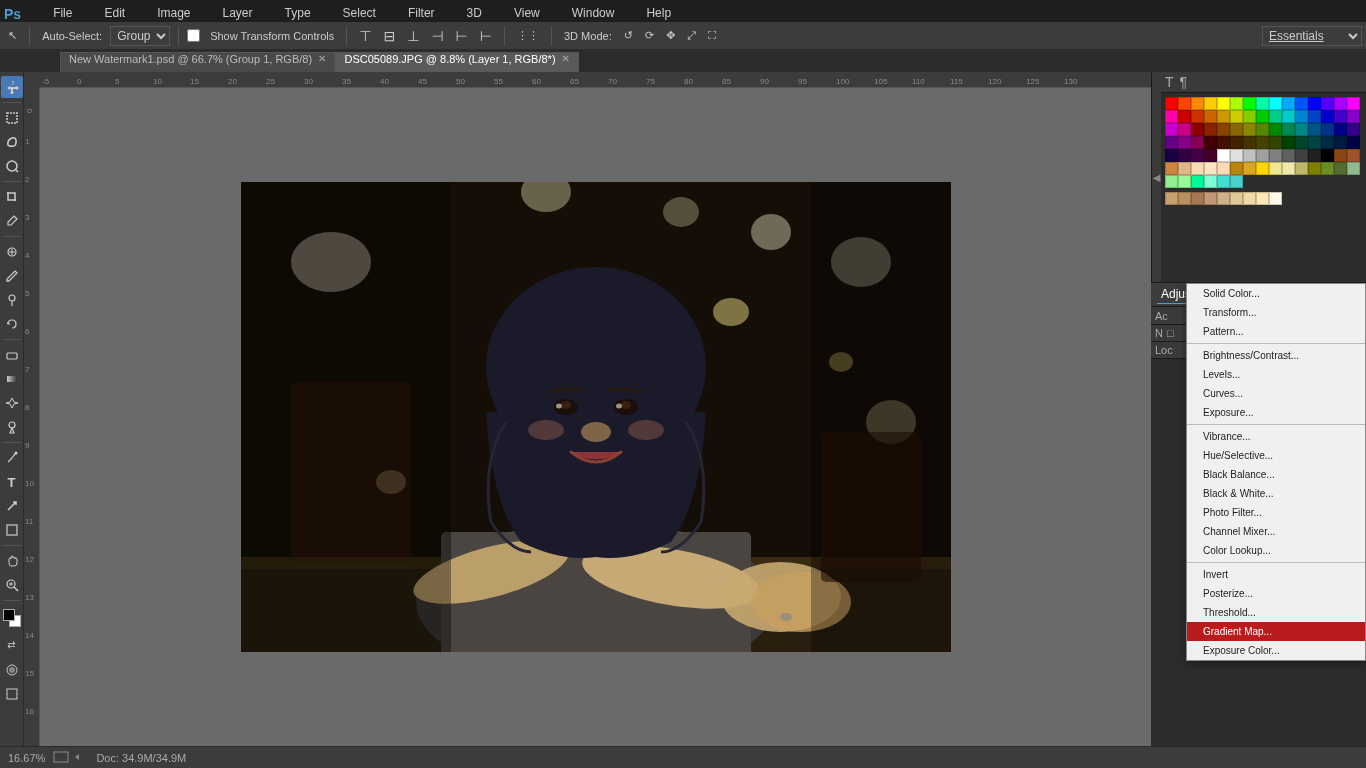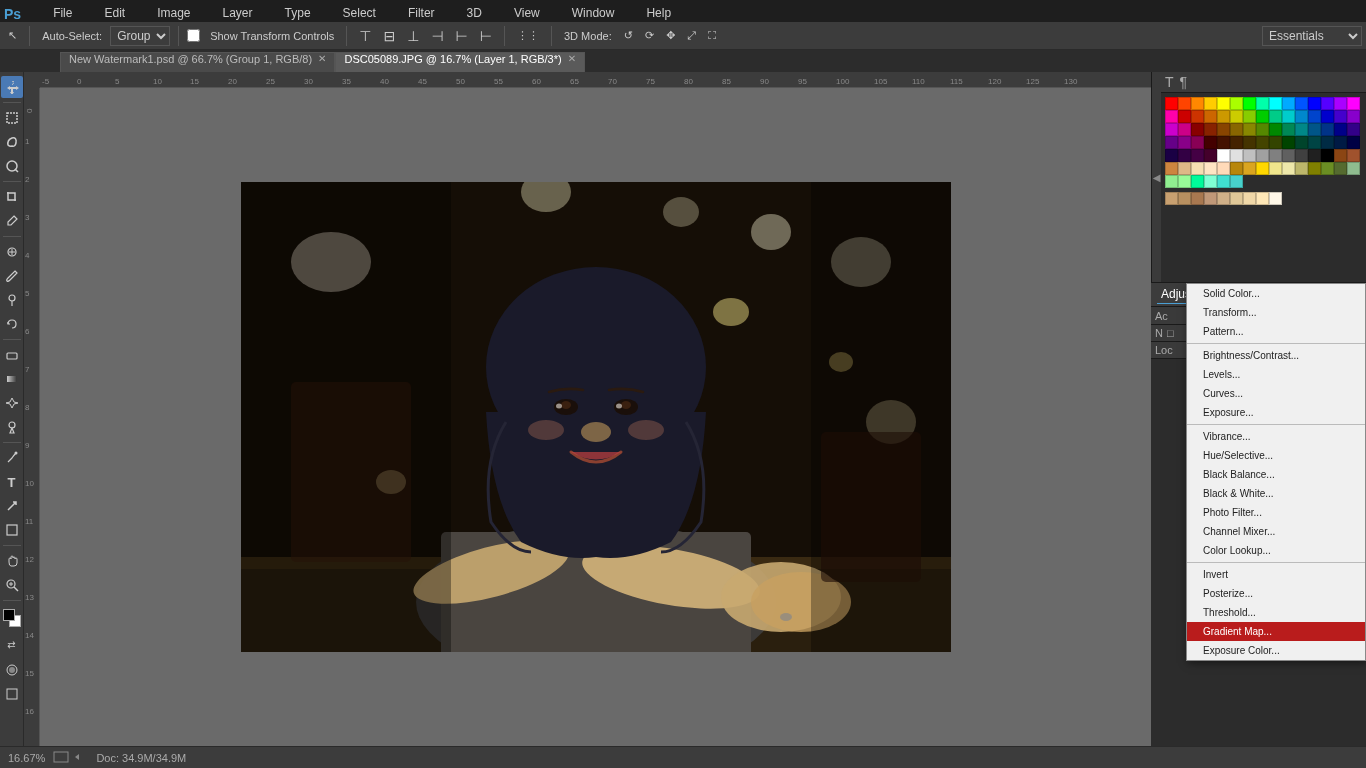--- a/index.html
+++ b/index.html
@@ -317,32 +317,32 @@
   <span class="toolbar-separator"></span>
   <span class="toolbar-item">⋮⋮</span>
   <span class="toolbar-separator"></span>
   <span class="toolbar-item">3D Mode:</span>
   <span class="toolbar-item">↺</span>
   <span class="toolbar-item">⟳</span>
   <span class="toolbar-item">✥</span>
   <span class="toolbar-item">⤢</span>
   <span class="toolbar-item">⛶</span>
   <span style="flex:1"></span>
-  <select class="toolbar-select" style="width:100px;">
+  <select class="toolbar-select" style="width:100px;text-decoration:underline;">
     <option>Essentials</option>
   </select>
 </div>
 
 <div id="tabs">
   <div class="tab">
     <span>New Watermark1.psd @ 66.7% (Group 1, RGB/8)</span>
     <span class="tab-close">✕</span>
   </div>
   <div class="tab active">
-    <span>DSC05089.JPG @ 16.7% (Layer 1, RGB/3*)</span>
+    <span>DSC05089.JPG @ 8.8% (Layer 1, RGB/8*)</span>
     <span class="tab-close">✕</span>
   </div>
 </div>
 
 <div id="main">
 
   <div id="left-toolbar">
     <div class="tool-btn active" title="Move">
       <svg width="14" height="14" viewBox="0 0 14 14" fill="none">
           <path d="M7 1l2 3H8v3h3V6l3 2-3 2V9h-3v3h1l-2 3-2-3h1V9H5v1L2 8l3-2v1h3V5H7l2-4z" fill="#ccc"></path>

